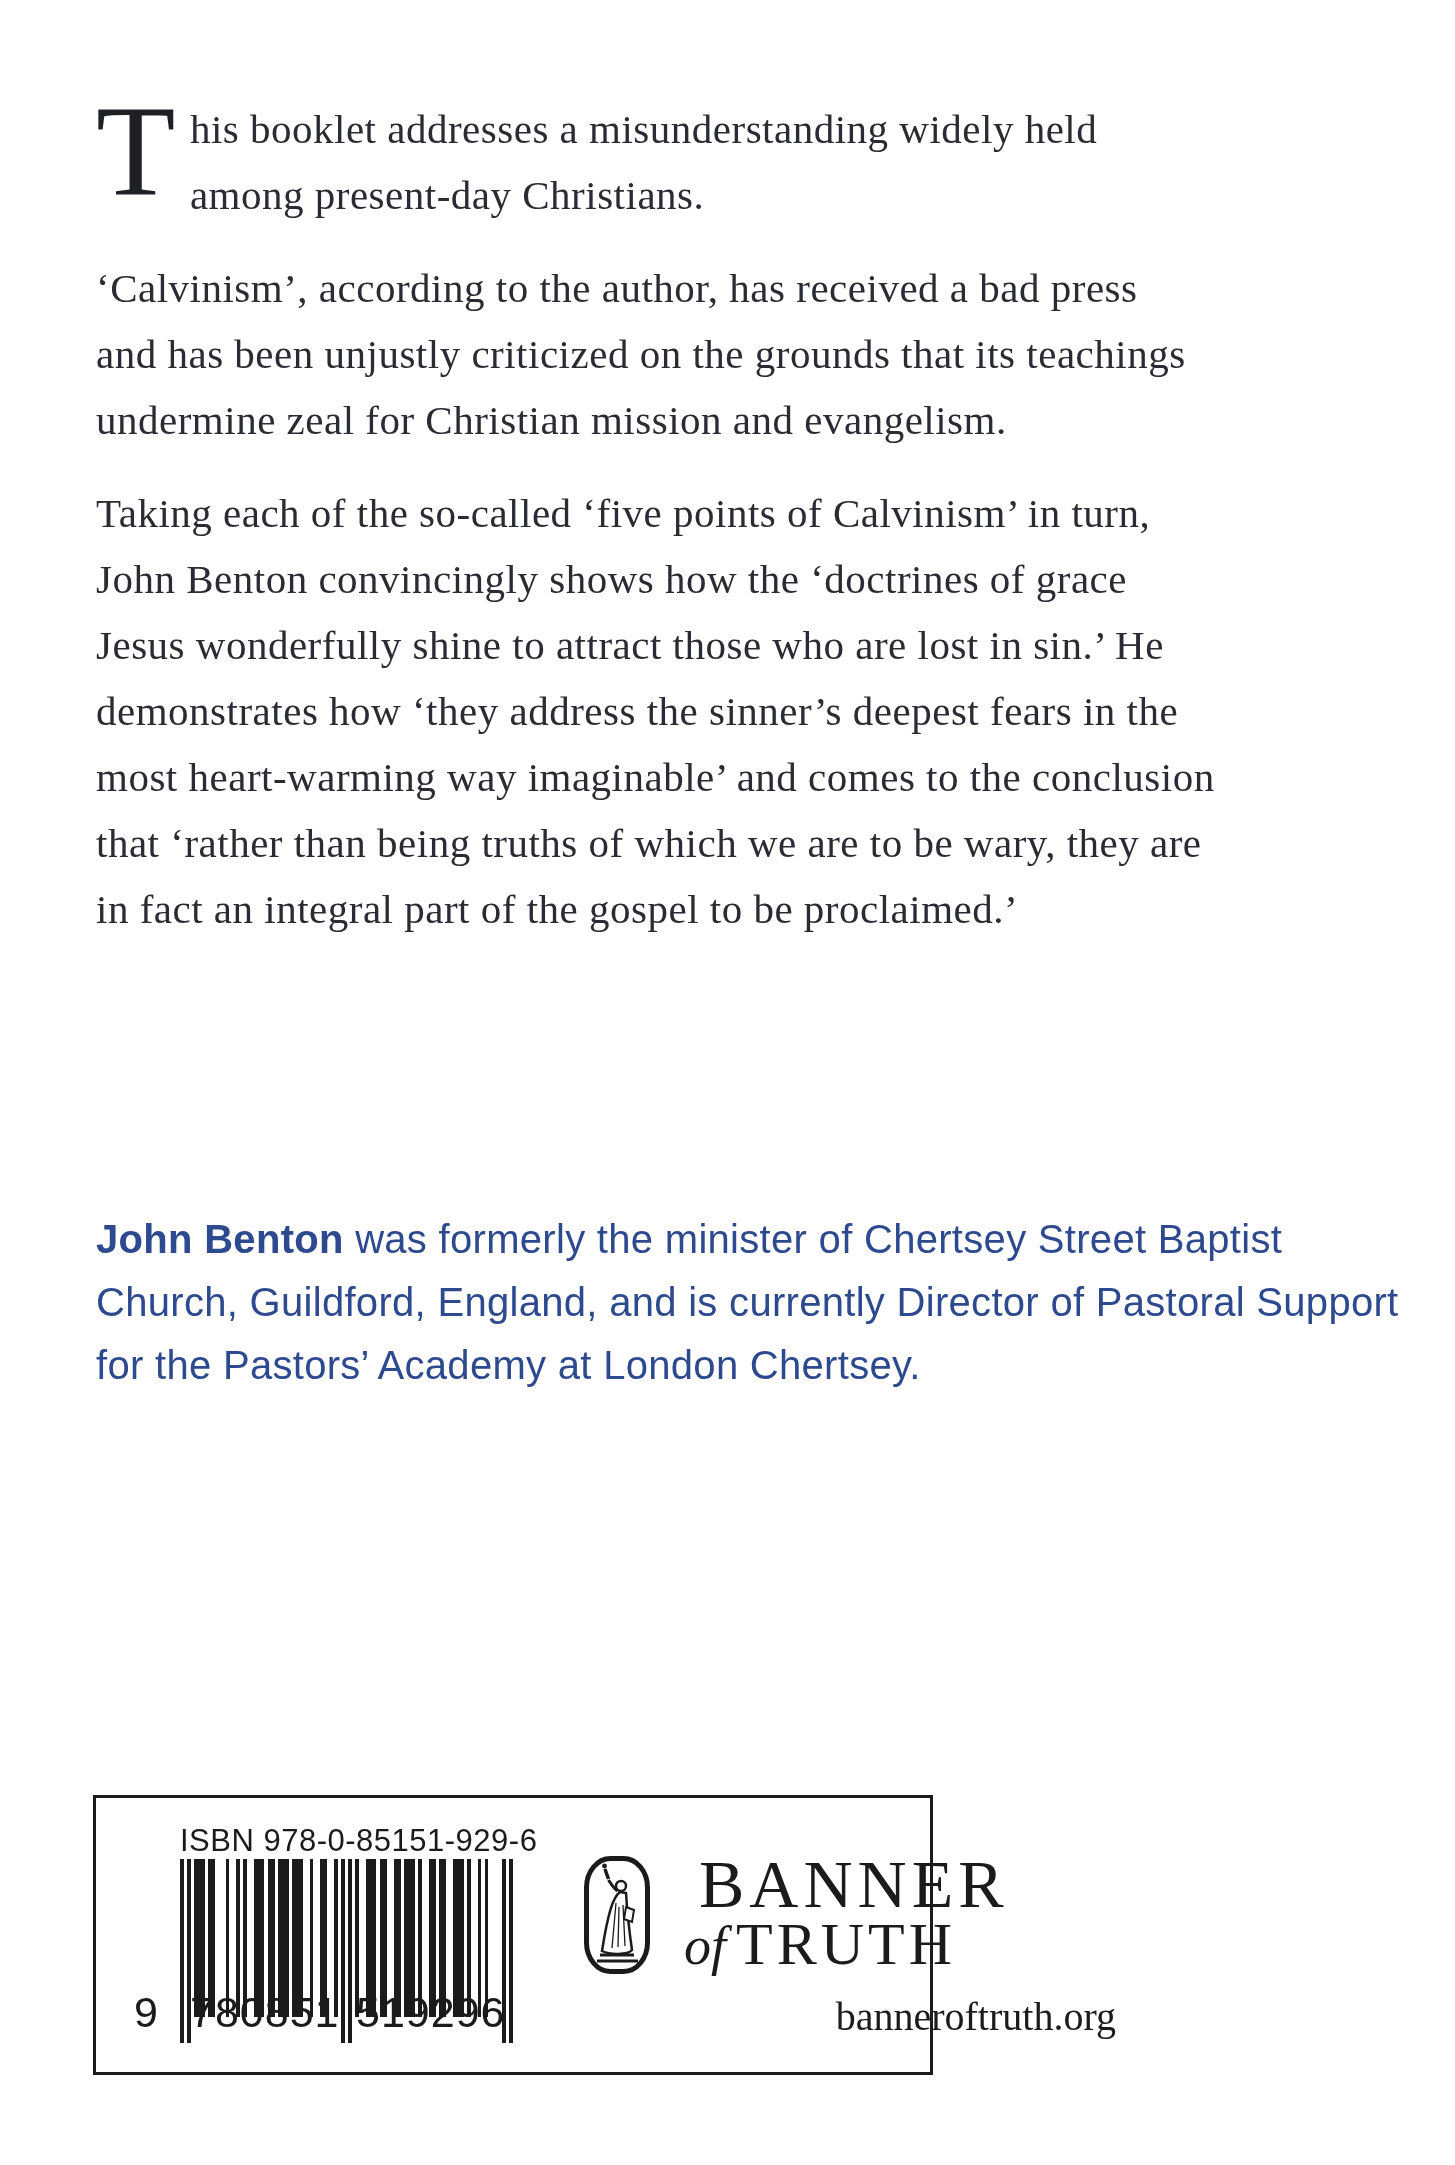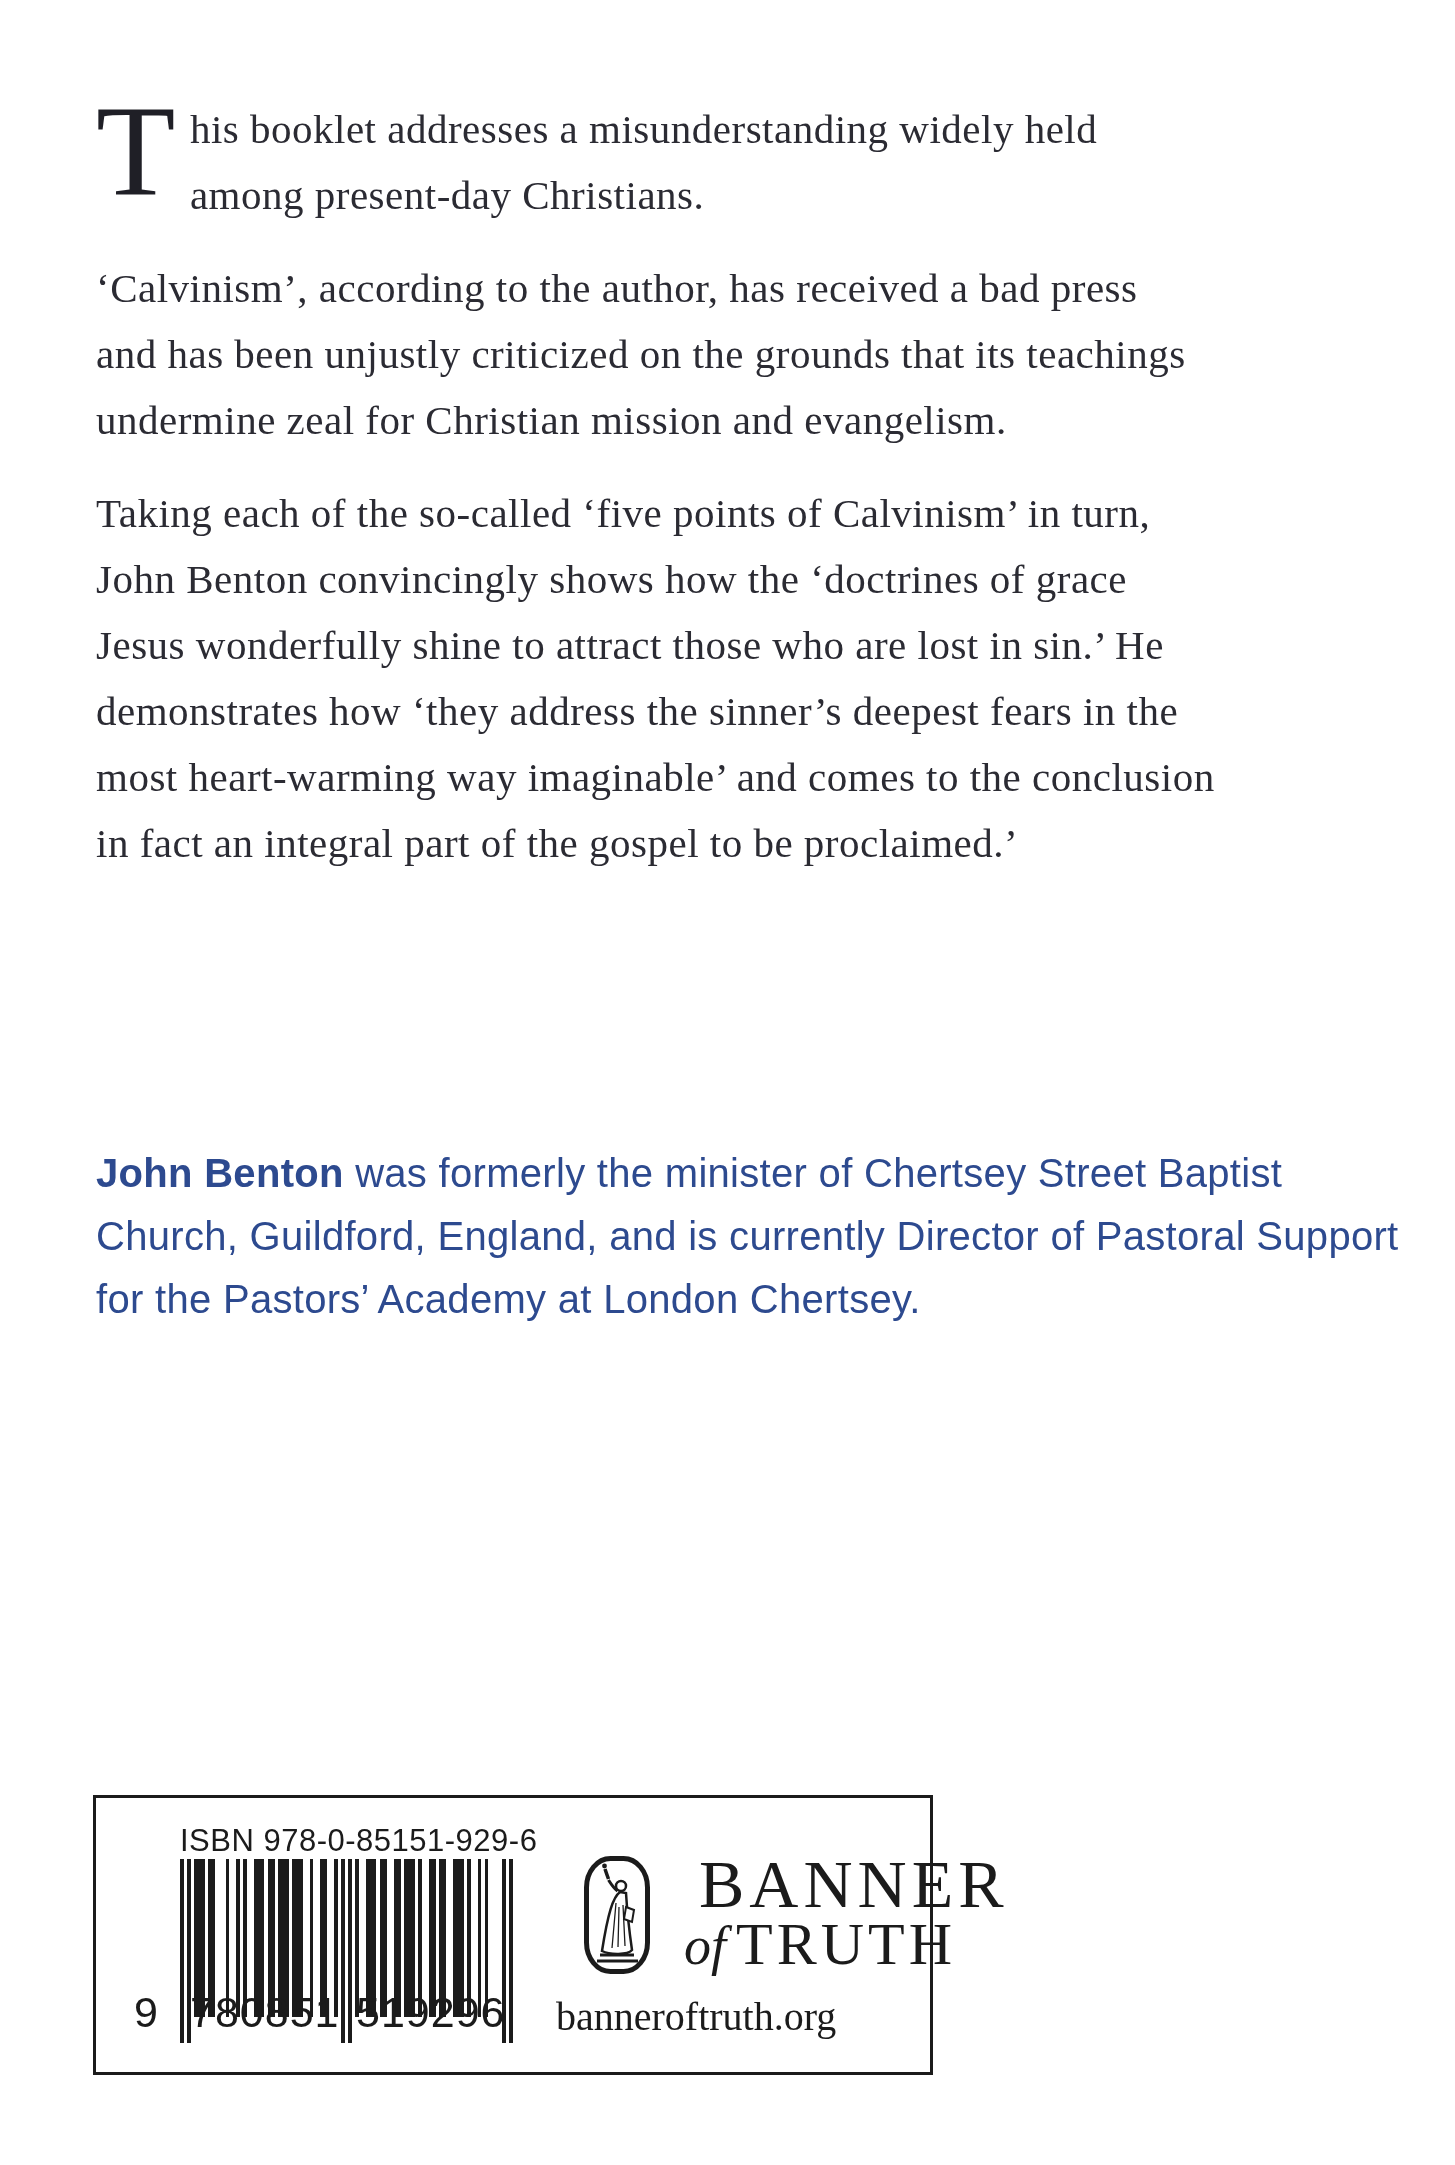--- a/index.html
+++ b/index.html
@@ -70,21 +70,21 @@
   .logo-text{
     position:absolute;left:588px;top:55px;width:330px;
     color:var(--ink,#1b1b1b);
     font-family:"Liberation Serif", serif;
   }
   .logo-l1{font-size:68px;line-height:62px;letter-spacing:5px;padding-left:15px;white-space:nowrap;}
   .logo-l2{font-size:60px;line-height:58px;letter-spacing:4px;white-space:nowrap;}
   .logo-of{font-style:italic;font-size:54px;letter-spacing:0;margin-right:10px;}
   .website{
     position:absolute;left:460px;top:197px;width:560px;
-    text-align:left;
+    text-align:right;
     font-size:40px;line-height:44px;
     color:var(--ink,#1b1b1b);
     font-family:"Liberation Serif", serif;
   }
 </style>
 </head>
 <body>
 
 <div class="page">
 
@@ -101,20 +101,21 @@
       <span class="pline">and has been unjustly criticized on the grounds that its teachings</span>
       <span class="pline">undermine zeal for Christian mission and evangelism.</span>
     </p>
 
     <p class="para">
       <span class="pline">Taking each of the so-called ‘five points of Calvinism’ in turn,</span>
       <span class="pline">John Benton convincingly shows how the ‘doctrines of grace</span>
       <span class="pline">Jesus wonderfully shine to attract those who are lost in sin.’ He</span>
       <span class="pline">demonstrates how ‘they address the sinner’s deepest fears in the</span>
       <span class="pline">most heart-warming way imaginable’ and comes to the conclusion</span>
+      <span class="pline">that ‘rather than being truths of which we are to be wary, they are</span>
       <span class="pline">in fact an integral part of the gospel to be proclaimed.’</span>
     </p>
 
     <p class="para bio">
       <span class="pline"><span class="bio-name">John Benton</span><span> was formerly the minister of Chertsey Street Baptist</span></span>
       <span class="pline">Church, Guildford, England, and is currently Director of Pastoral Support</span>
       <span class="pline">for the Pastors’ Academy at London Chertsey.</span>
     </p>
   </div>
 

